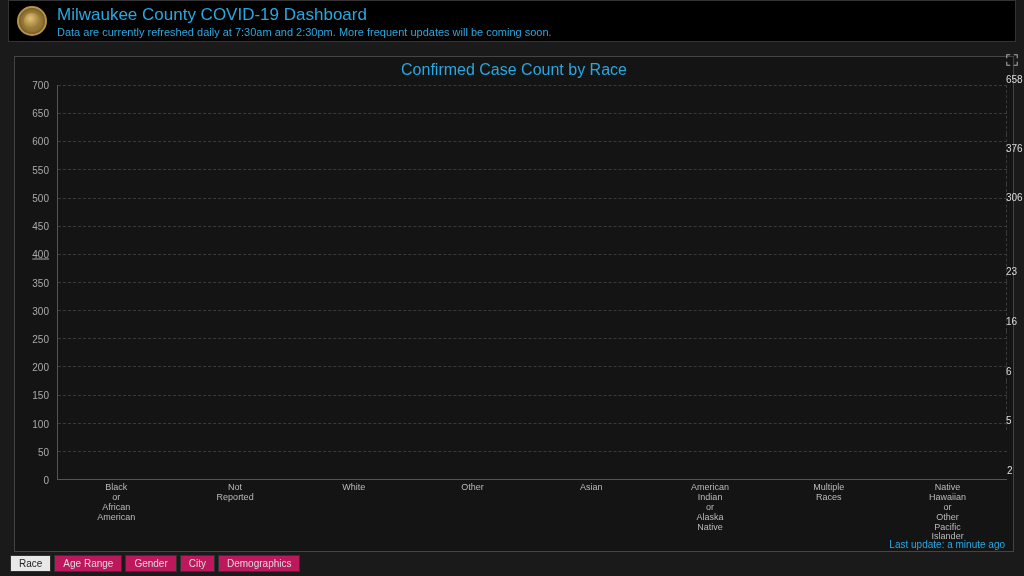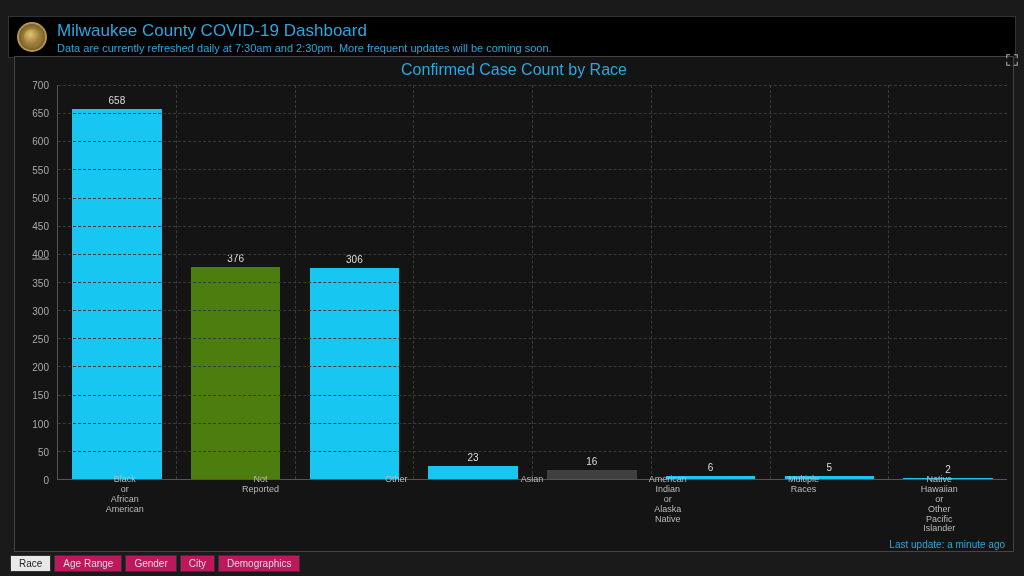--- a/index.html
+++ b/index.html
@@ -10,21 +10,21 @@
     font-family: Arial, Helvetica, sans-serif;
     color: #ccc;
     overflow: hidden;
     position: relative;
   }
   .header {
     display: flex;
     align-items: center;
     background: #000;
     border: 1px solid #333;
-    margin: 16px 8px 4px 8px;
+    margin: 0 8px 4px 8px;
     padding: 12px 8px;
     height: 42px;
   }
   .logo {
     width: 30px;
     height: 30px;
     border-radius: 50%;
     background: radial-gradient(circle, #c9a456 0%, #8a6f2f 60%, #1a1a1a 100%);
     border: 2px solid #b8944a;
     margin-right: 10px;
@@ -86,20 +86,21 @@
     transform: translateY(50%);
     font-size: 10px;
     color: #aaa;
     text-align: right;
   }
   .bars {
     position: absolute;
     left: 0; right: 0; top: 0; bottom: 0;
     display: flex;
     align-items: flex-end;
+    flex-direction: column;
   }
   .bar-slot {
     flex: 1;
     height: 100%;
     position: relative;
     border-right: 1px dashed #3a3a3a;
   }
   .bar-slot:last-child { border-right: none; }
   .bar {
     position: absolute;
@@ -112,21 +113,21 @@
     position: absolute;
     width: 100%;
     text-align: center;
     font-size: 10px;
     color: #ddd;
     transform: translateY(-14px);
     left: 0;
   }
   .x-labels {
     position: absolute;
-    left: 38px; right: 0; bottom: 8px; height: 54px;
+    left: 38px; right: 0; bottom: 0; height: 54px;
     display: flex;
   }
   .x-label {
     flex: 1;
     font-size: 9px;
     color: #bbb;
     text-align: center;
     padding: 2px 4px 0 4px;
     line-height: 1.1;
     white-space: pre-line;
@@ -252,20 +253,21 @@
         <div class="grid-h" style="top: 7.14286%;"></div>
         <div class="grid-h" style="top: 0%;"></div>
       </div>
     <div class="x-labels" id="x-labels">
         <div class="x-label">Black
 or
 African
 American</div>
         <div class="x-label">Not
 Reported</div>
+        <div class="x-label">White</div>
         <div class="x-label">Other</div>
         <div class="x-label">Asian</div>
         <div class="x-label">American
 Indian
 or
 Alaska
 Native</div>
         <div class="x-label">Multiple
 Races</div>
         <div class="x-label">Native

